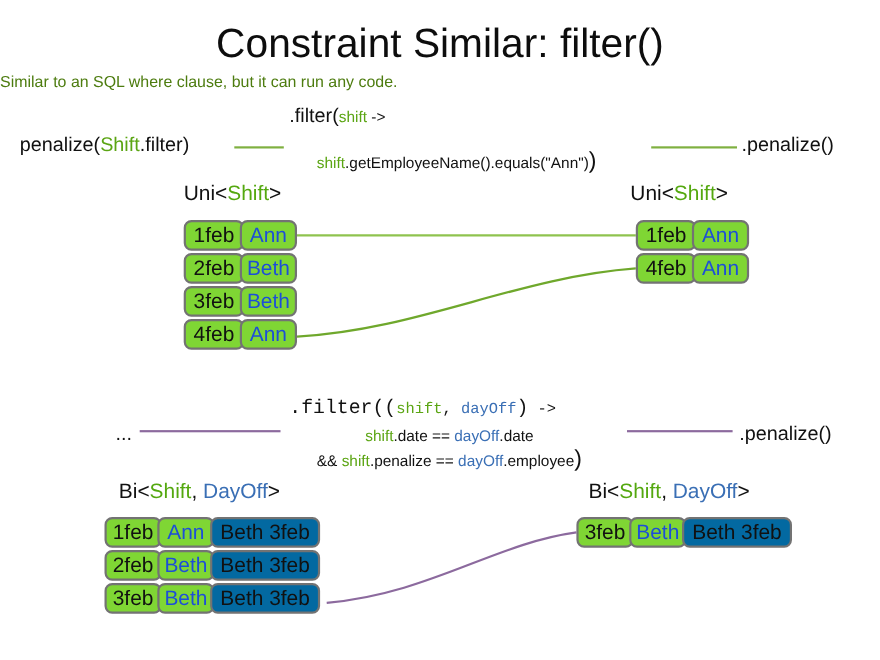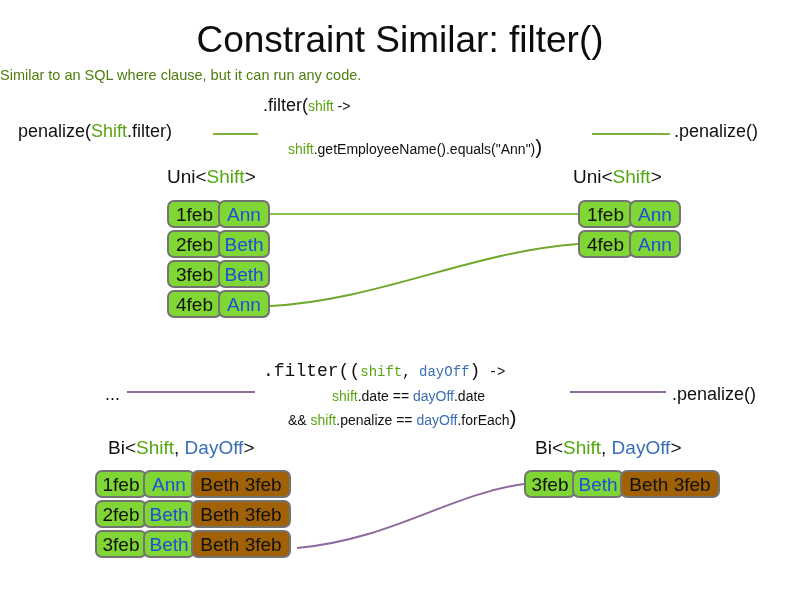--- a/index.html
+++ b/index.html
@@ -67,21 +67,21 @@
     border: 2px solid #737373;
     border-radius: 7px;
     display: flex;
     align-items: center;
     justify-content: center;
     font-size: 19px;
     line-height: 19px;
     white-space: nowrap;
   }
   .cell-green { background: #7fd634; }
-  .cell-blue  { background: #a16207; }
+  .cell-blue  { background: #0369a1; }
   .txt-date { color: #111111; }
   .txt-name { color: #1d4ed8; }
   .txt-blue-label { color: #111111; }
 
   .card .cell + .cell { margin-left: -4px; }
 
   
   .stack .card + .card { margin-top: 2px; }
 
   
@@ -164,21 +164,21 @@
 
 <div class="abs code" style="top:360px; left:263px;font-family:Liberation Mono, monospace;">
   <span class="tok-plain">.filter(</span><span class="tok-plain">(</span><span class="code-sm tok-shift">shift</span><span class="code-sm tok-plain">, </span><span class="code-sm tok-dayoff">dayOff</span><span class="tok-plain">)</span><span class="code-sm tok-plain"> -&gt;</span>
 </div>
 
 <div class="abs code-sm" style="top:387px; left:304px;margin-left:28px;">
   <span class="tok-shift">shift</span><span class="tok-plain">.date == </span><span class="tok-dayoff">dayOff</span><span class="tok-plain">.date</span>
 </div>
 
 <div class="abs code-sm" style="top:409px; left:288px;">
-  <span class="tok-plain">&amp;&amp; </span><span class="tok-shift">shift</span><span class="tok-plain">.penalize == </span><span class="tok-dayoff">dayOff</span><span class="tok-plain">.forEach</span><span class="tok-plain paren-big">)</span>
+  <span class="tok-plain">&amp;&amp; </span><span class="tok-shift">shift</span><span class="tok-plain">.penalize == </span><span class="tok-dayoff">dayOff</span><span class="tok-plain">.employee</span><span class="tok-plain paren-big">)</span>
 </div>
 
 <div class="abs rule-purple" style="top:391px; left:570px; width:96px;"></div>
 
 <div class="abs code" style="top:383px; left:672px;">.penalize()</div>
 
 <div class="abs streamlabel" style="top:437px; left:108px;">
   <span>Bi&lt;</span><span class="g">Shift</span><span>, </span><span class="b">DayOff</span><span>&gt;</span>
 </div>
 

